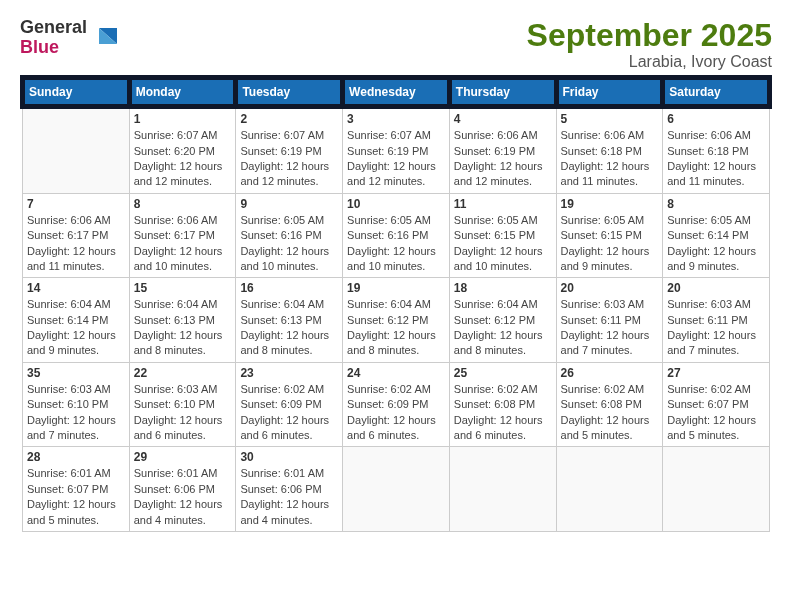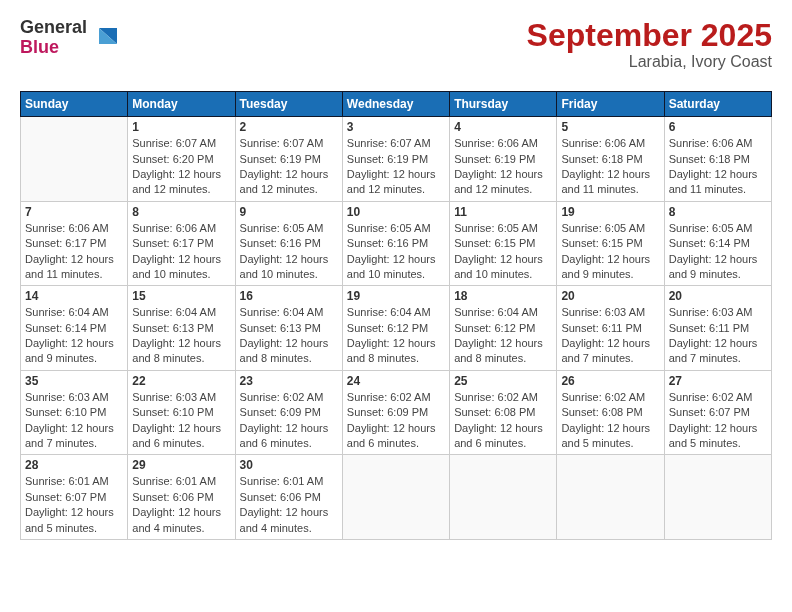--- a/index.html
+++ b/index.html
@@ -13,21 +13,21 @@
     .page {
       width: 792px;
       height: 612px;
       padding: 18px 20px 12px 20px;
       background: #fff;
     }
     .header {
       display: flex;
       justify-content: space-between;
       align-items: flex-start;
-      margin-bottom: 20px;
+      margin-bottom: 4px;
     }
     .logo {
       display: flex;
       align-items: center;
     }
     .logo-text {
       font-size: 18px;
       font-weight: bold;
       line-height: 1.1;
     }
@@ -37,40 +37,40 @@
       width: 28px;
       height: 28px;
       margin-left: 2px;
     }
     .title-block {
       text-align: right;
     }
     .month-title {
       font-size: 32px;
       font-weight: bold;
-      color: #b91c1c;
+      color: #4d7c0f;
       line-height: 1.1;
     }
     .location {
       font-size: 16px;
       color: #555;
     }
     .calendar {
       width: 100%;
       border-collapse: collapse;
       table-layout: fixed;
     }
     .calendar th {
       background: #1a6eb5;
       color: #fff;
       font-size: 12px;
       font-weight: bold;
       padding: 5px 4px;
       text-align: left;
-      border: 1px solid #0f172a;
+      border: 5px solid #0f172a;
     }
     .calendar td {
       vertical-align: top;
       border: 1px solid #ccc;
       padding: 3px 4px;
       font-size: 9.5px;
       color: #333;
       height: 78px;
       width: 14.28%;
     }

